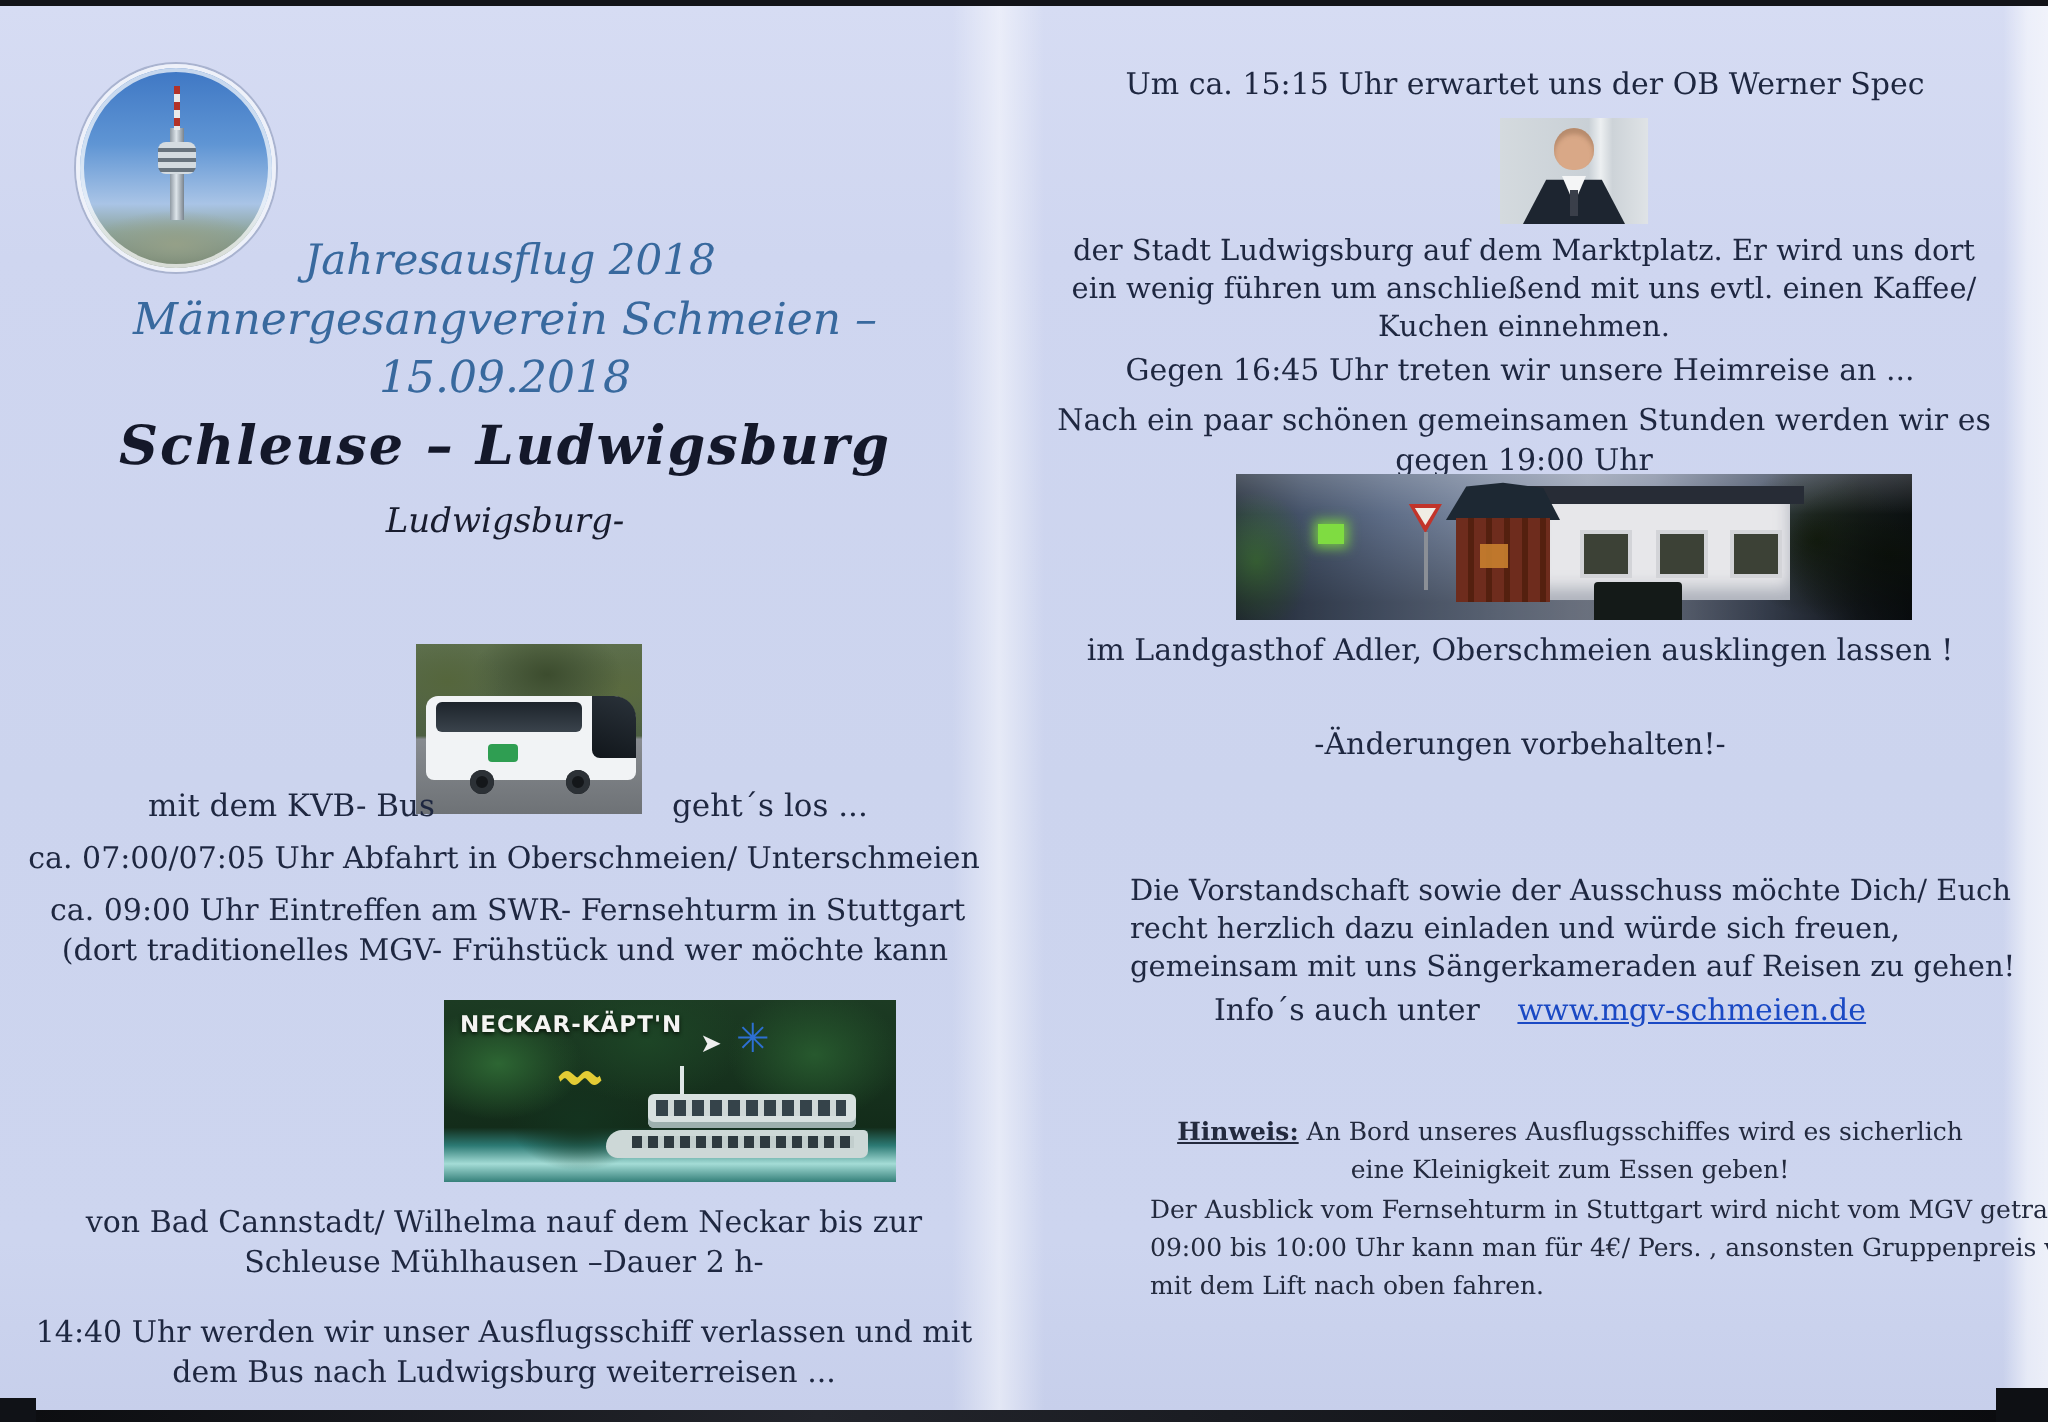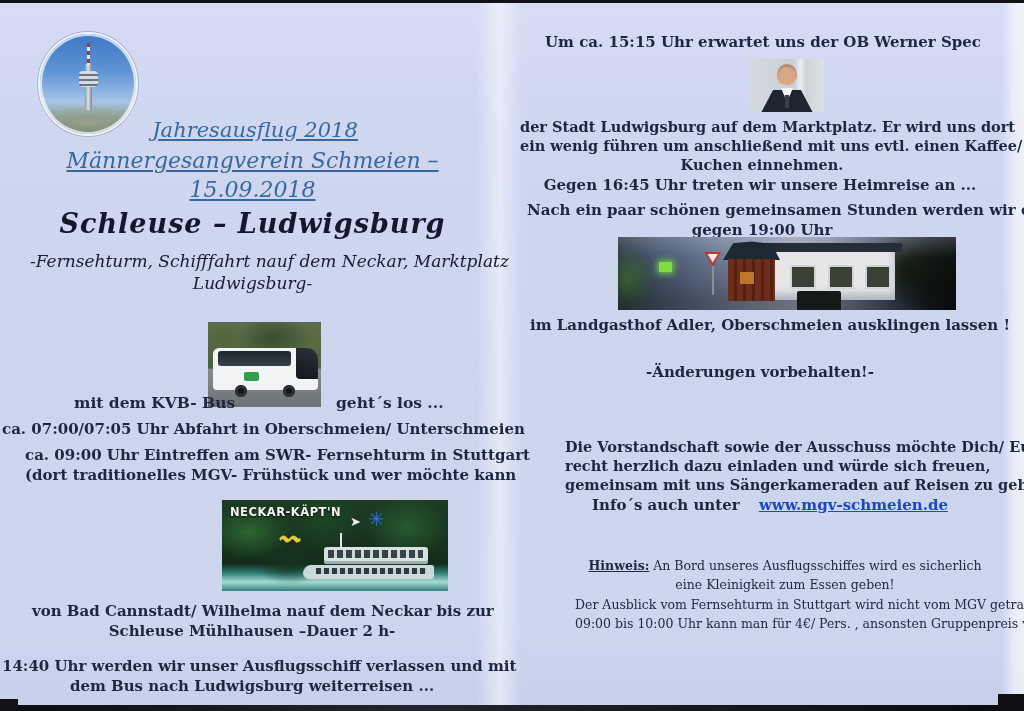--- a/index.html
+++ b/index.html
@@ -9,24 +9,24 @@
          background:
            linear-gradient(90deg, rgba(255,255,255,0) 0%, rgba(255,255,255,0) 46.5%,
              rgba(255,255,255,.5) 48.8%, rgba(255,255,255,0) 51%, rgba(255,255,255,0) 97.8%,
              rgba(255,255,255,.55) 99%, rgba(255,255,255,.65) 100%),
            linear-gradient(180deg,#d6dcf3 0%,#cfd6f0 18%,#ccd4ee 55%,#cdd5ef 88%,#c7cfeb 100%);}
   .edge-bottom{position:absolute;left:0;right:0;bottom:0;height:6px;
          background:linear-gradient(90deg,#0c0d10,#23252c 40%,#1a1c22 60%,#0a0b0e);}
   .corner-br{position:absolute;right:0;bottom:0;width:26px;height:17px;background:#0e1014;}
   .corner-bl{position:absolute;left:0;bottom:0;width:18px;height:12px;background:#101217;}
 
-  .t{position:absolute;color:#1e2740;font-weight:bold;font-size:15px;line-height:1.32;
+  .t{position:absolute;color:#1e2740;font-weight:normal;font-size:15px;line-height:1.32;
      text-align:center;}
   .ln{white-space:nowrap;}
-  .script{font-weight:normal;font-style:italic;color:#38699e;text-decoration:underline;}
+  .script{font-weight:normal;font-style:italic;color:#38699e;}
   .blackscript{font-weight:bold;font-style:italic;color:#14182a;}
 
   
   .l-h1{left:95px;top:117px;width:320px;font-size:21px;}
   .l-h2{left:5px;top:146px;width:495px;font-size:22px;}
   .l-title{left:20px;top:206px;width:465px;font-size:27px;letter-spacing:1px;}
   .l-sub{left:30px;top:250px;width:445px;font-size:17px;font-weight:normal;font-style:italic;color:#181c2e;}
   .l-capL{left:74px;top:393px;font-size:15.5px;}
   .l-capR{left:336px;top:393px;font-size:15.5px;}
   .l-0700{left:2px;top:420px;width:500px;}
@@ -160,21 +160,20 @@
     <div class="mast"></div>
     <div class="basket"></div>
     <div class="antenna"></div>
   </div>
 
   <div class="t script l-h1">Jahresausflug 2018</div>
   <div class="t script l-h2">Männergesangverein Schmeien – 15.09.2018</div>
   <div class="t blackscript l-title">Schleuse – Ludwigsburg</div>
 
   <div class="t l-sub">
-    <div class="ln">-Fernsehturm, Schifffahrt nauf dem Neckar, Marktplatz</div>
     <div class="ln">Ludwigsburg-</div>
   </div>
 
   <div class="photo bus-photo">
     <div class="bus-body">
       <div class="windows"></div>
       <div class="shield"></div>
       <div class="logo-dot"></div>
     </div>
     <div class="wheel w1"></div>
@@ -269,18 +268,19 @@
     <a href="#">www.mgv-schmeien.de</a>
   </div>
 
   <div class="t r-hinweis">
     <span class="hl">Hinweis:</span><span> An Bord unseres Ausflugsschiffes wird es sicherlich eine Kleinigkeit zum Essen geben!</span>
   </div>
 
   <div class="t r-fine">
     <div class="ln">Der Ausblick vom Fernsehturm in Stuttgart wird nicht vom MGV getragen. Von</div>
     <div class="ln">09:00 bis 10:00 Uhr kann man für 4€/ Pers. , ansonsten Gruppenpreis von 5€/Pers.</div>
+    <div class="ln">mit dem Lift nach oben fahren.</div>
   </div>
 
   <div class="edge-bottom"></div>
   <div class="corner-br"></div>
   <div class="corner-bl"></div>
 </div>
 
 </body></html>

